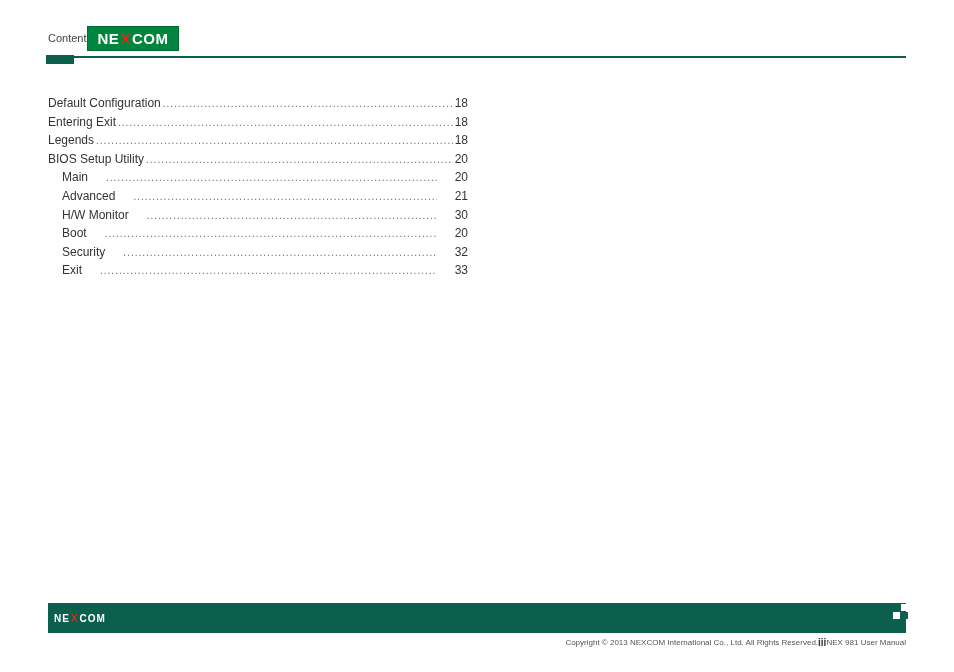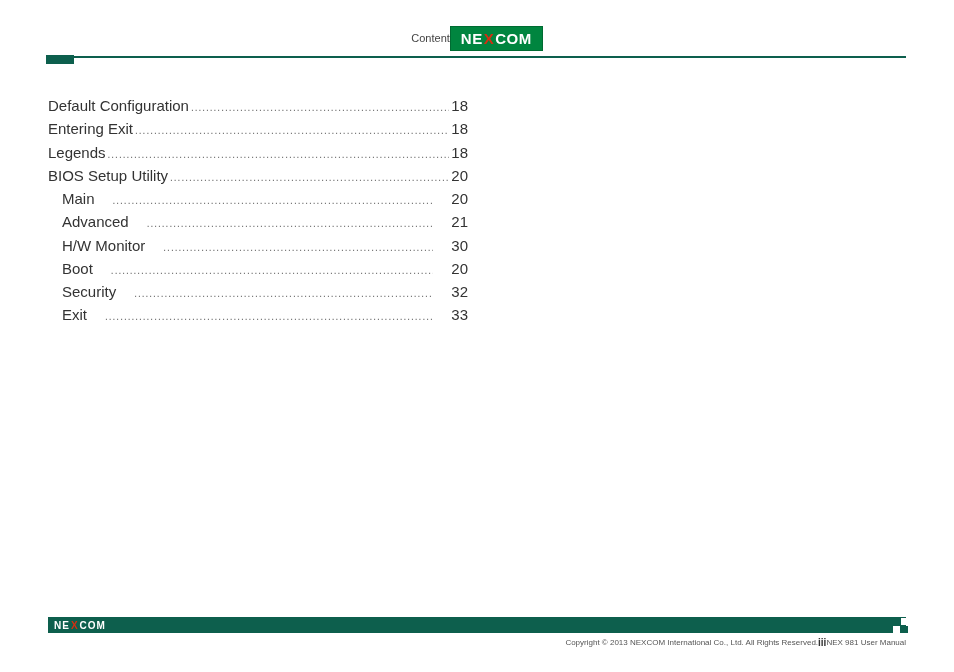--- a/index.html
+++ b/index.html
@@ -5,21 +5,21 @@
   * { box-sizing: border-box; margin: 0; padding: 0; }
   html, body { width: 954px; height: 672px; background: #fff; font-family: Arial, Helvetica, sans-serif; color: #333; }
   .page {
     position: relative;
     width: 954px;
     height: 672px;
     padding: 26px 48px 30px 48px;
   }
   .header {
     display: flex;
-    justify-content: center;
+    justify-content: flex-start;
     align-items: center;
     height: 24px;
   }
   .header-label {
     font-size: 11px;
     color: #444;
   }
   .logo-top {
     display: flex;
     align-items: center;
@@ -50,21 +50,21 @@
     height: 9px;
     background: #0d5f4d;
   }
   .content-area {
     padding-top: 36px;
     width: 420px;
   }
   .toc-row {
     display: flex;
     align-items: flex-start;
-    font-size: 15px;
+    font-size: 12px;
     color: #333;
     line-height: 1.55;
     white-space: nowrap;
   }
   .toc-row.indent { padding-left: 14px; gap: 16px; }
   .toc-label { flex: 0 0 auto; }
   .toc-dots {
     flex: 1 1 auto;
     overflow: hidden;
     margin: 0 2px;
@@ -76,21 +76,21 @@
     font-size: 10px;
   }
   .toc-page { flex: 0 0 auto; }
   .footer {
     position: absolute;
     left: 48px;
     right: 48px;
     bottom: 24px;
   }
   .footer-band {
-    height: 16px;
+    height: 30px;
     background: #0d5f4d;
     display: flex;
     align-items: center;
     padding: 0 6px;
     position: relative;
   }
   .footer-logo {
     color: #fff;
     font-weight: bold;
     font-size: 10px;

